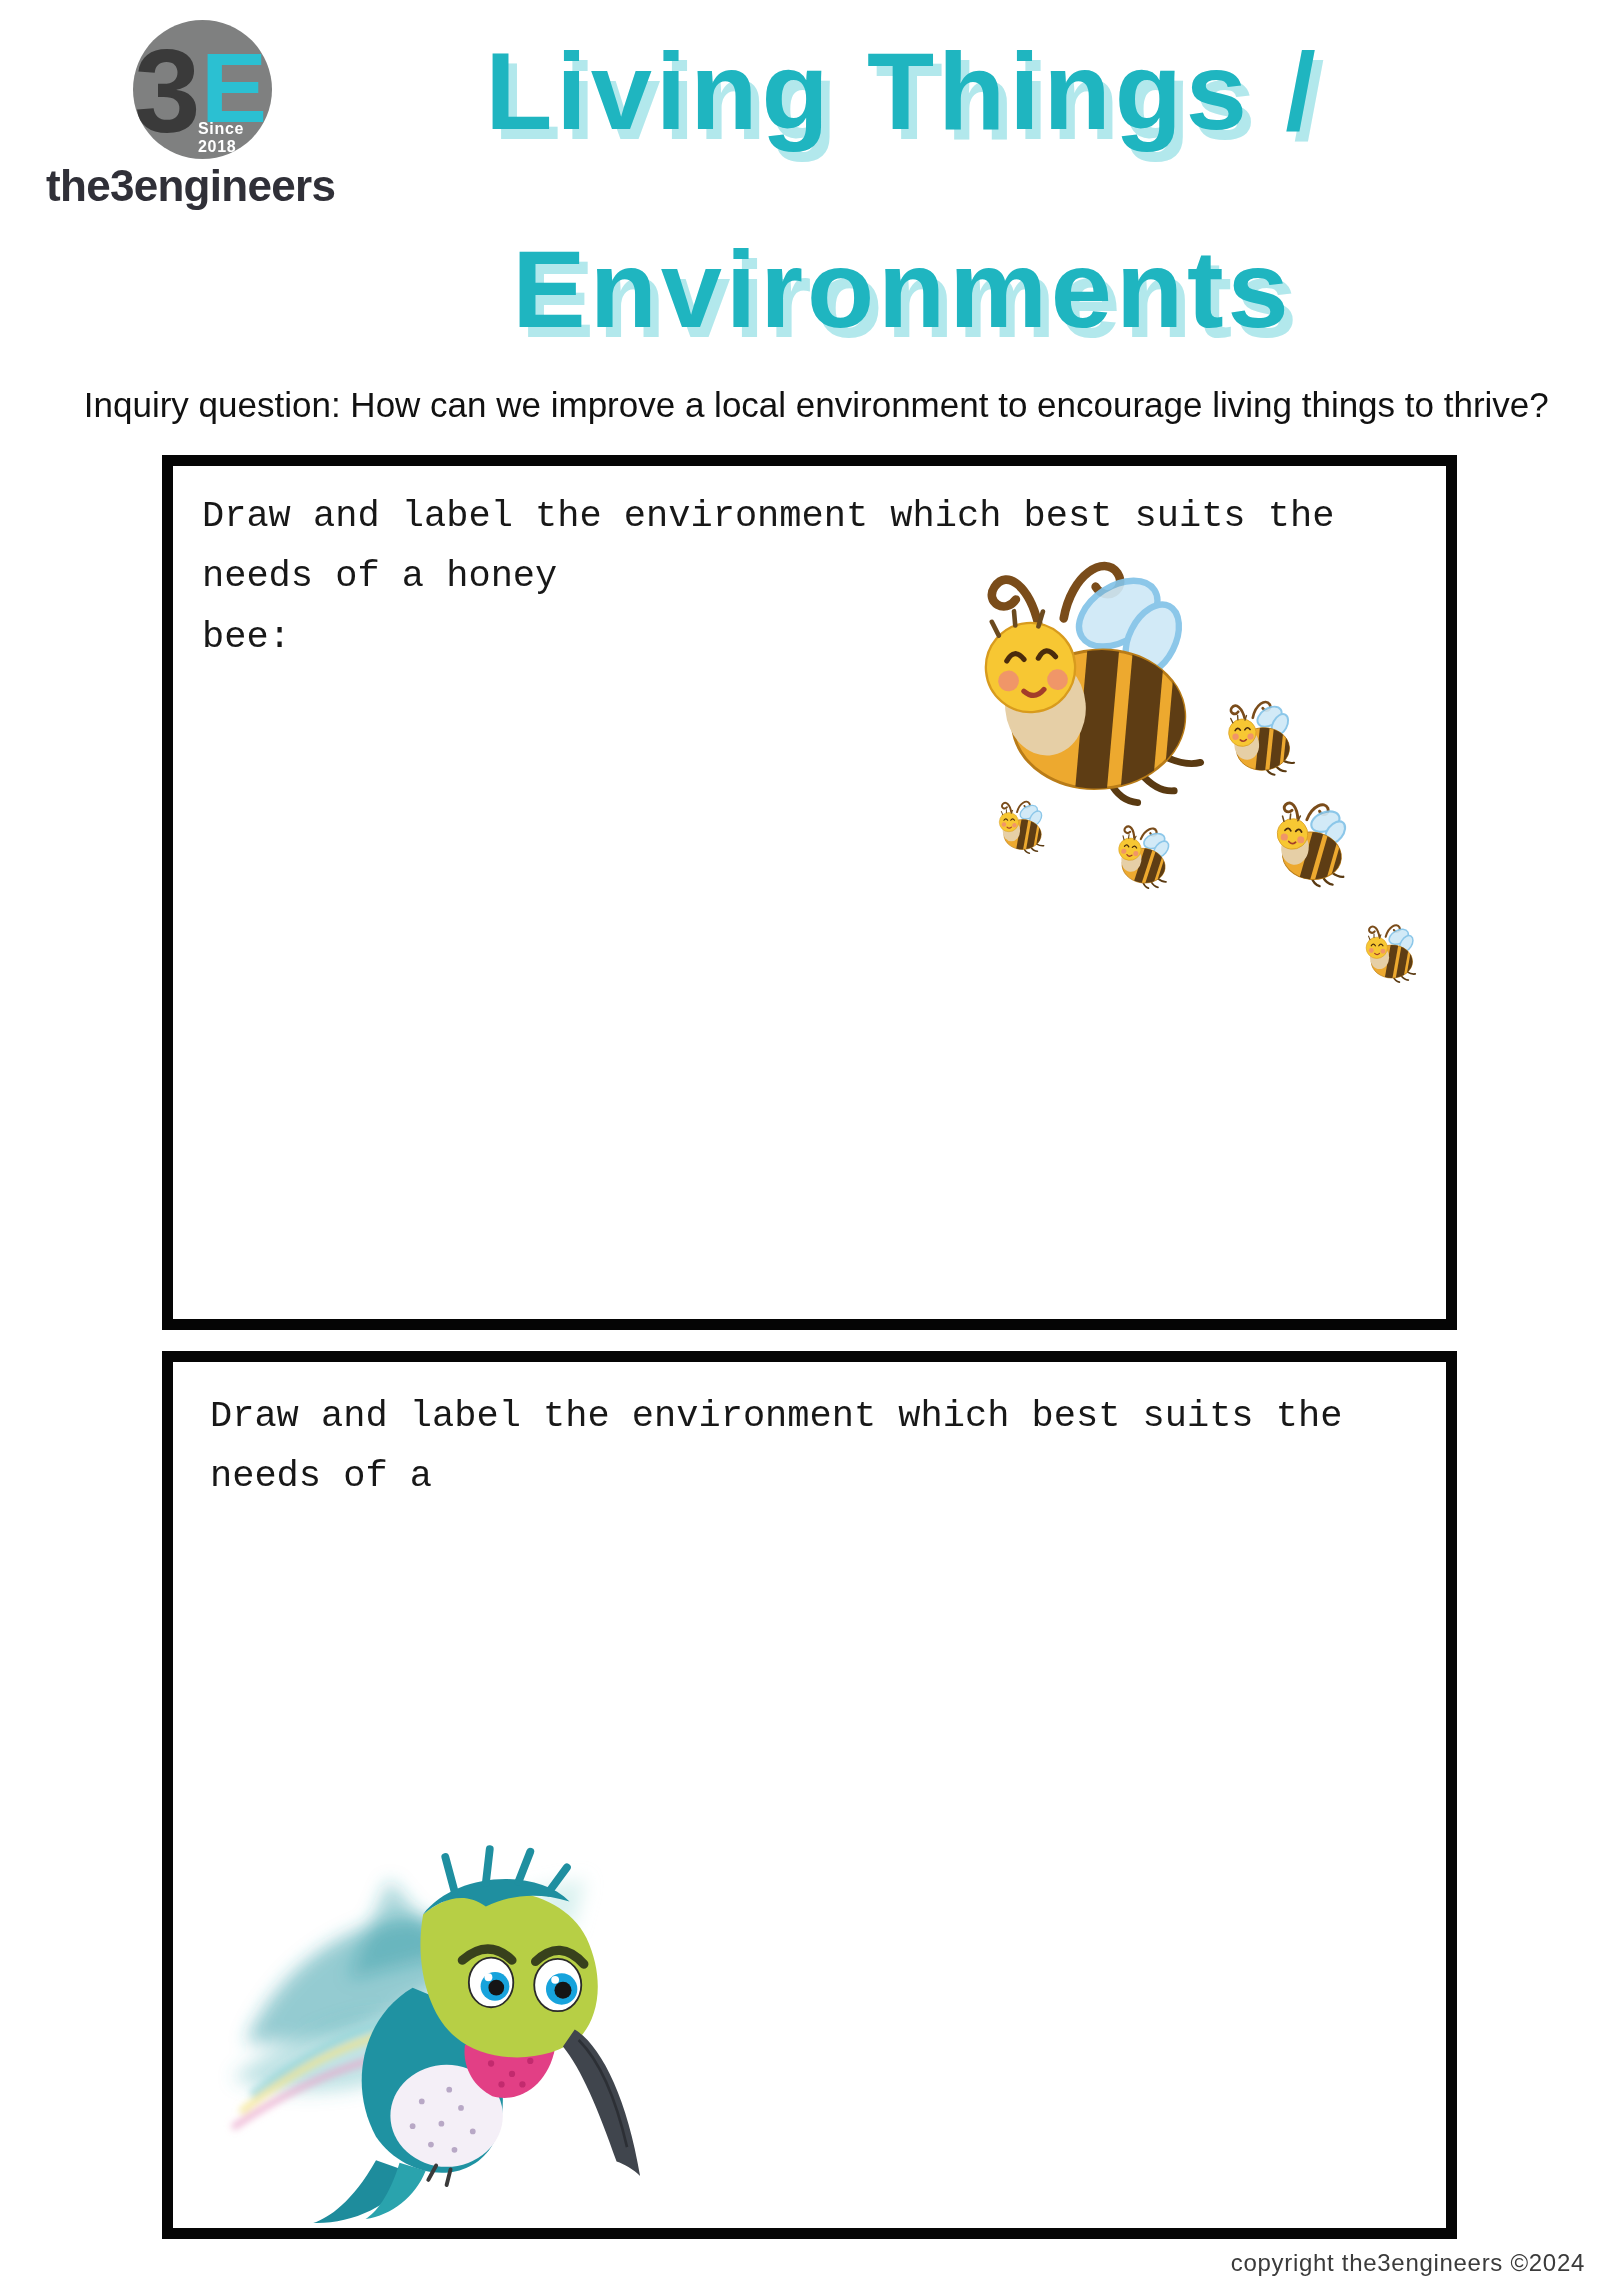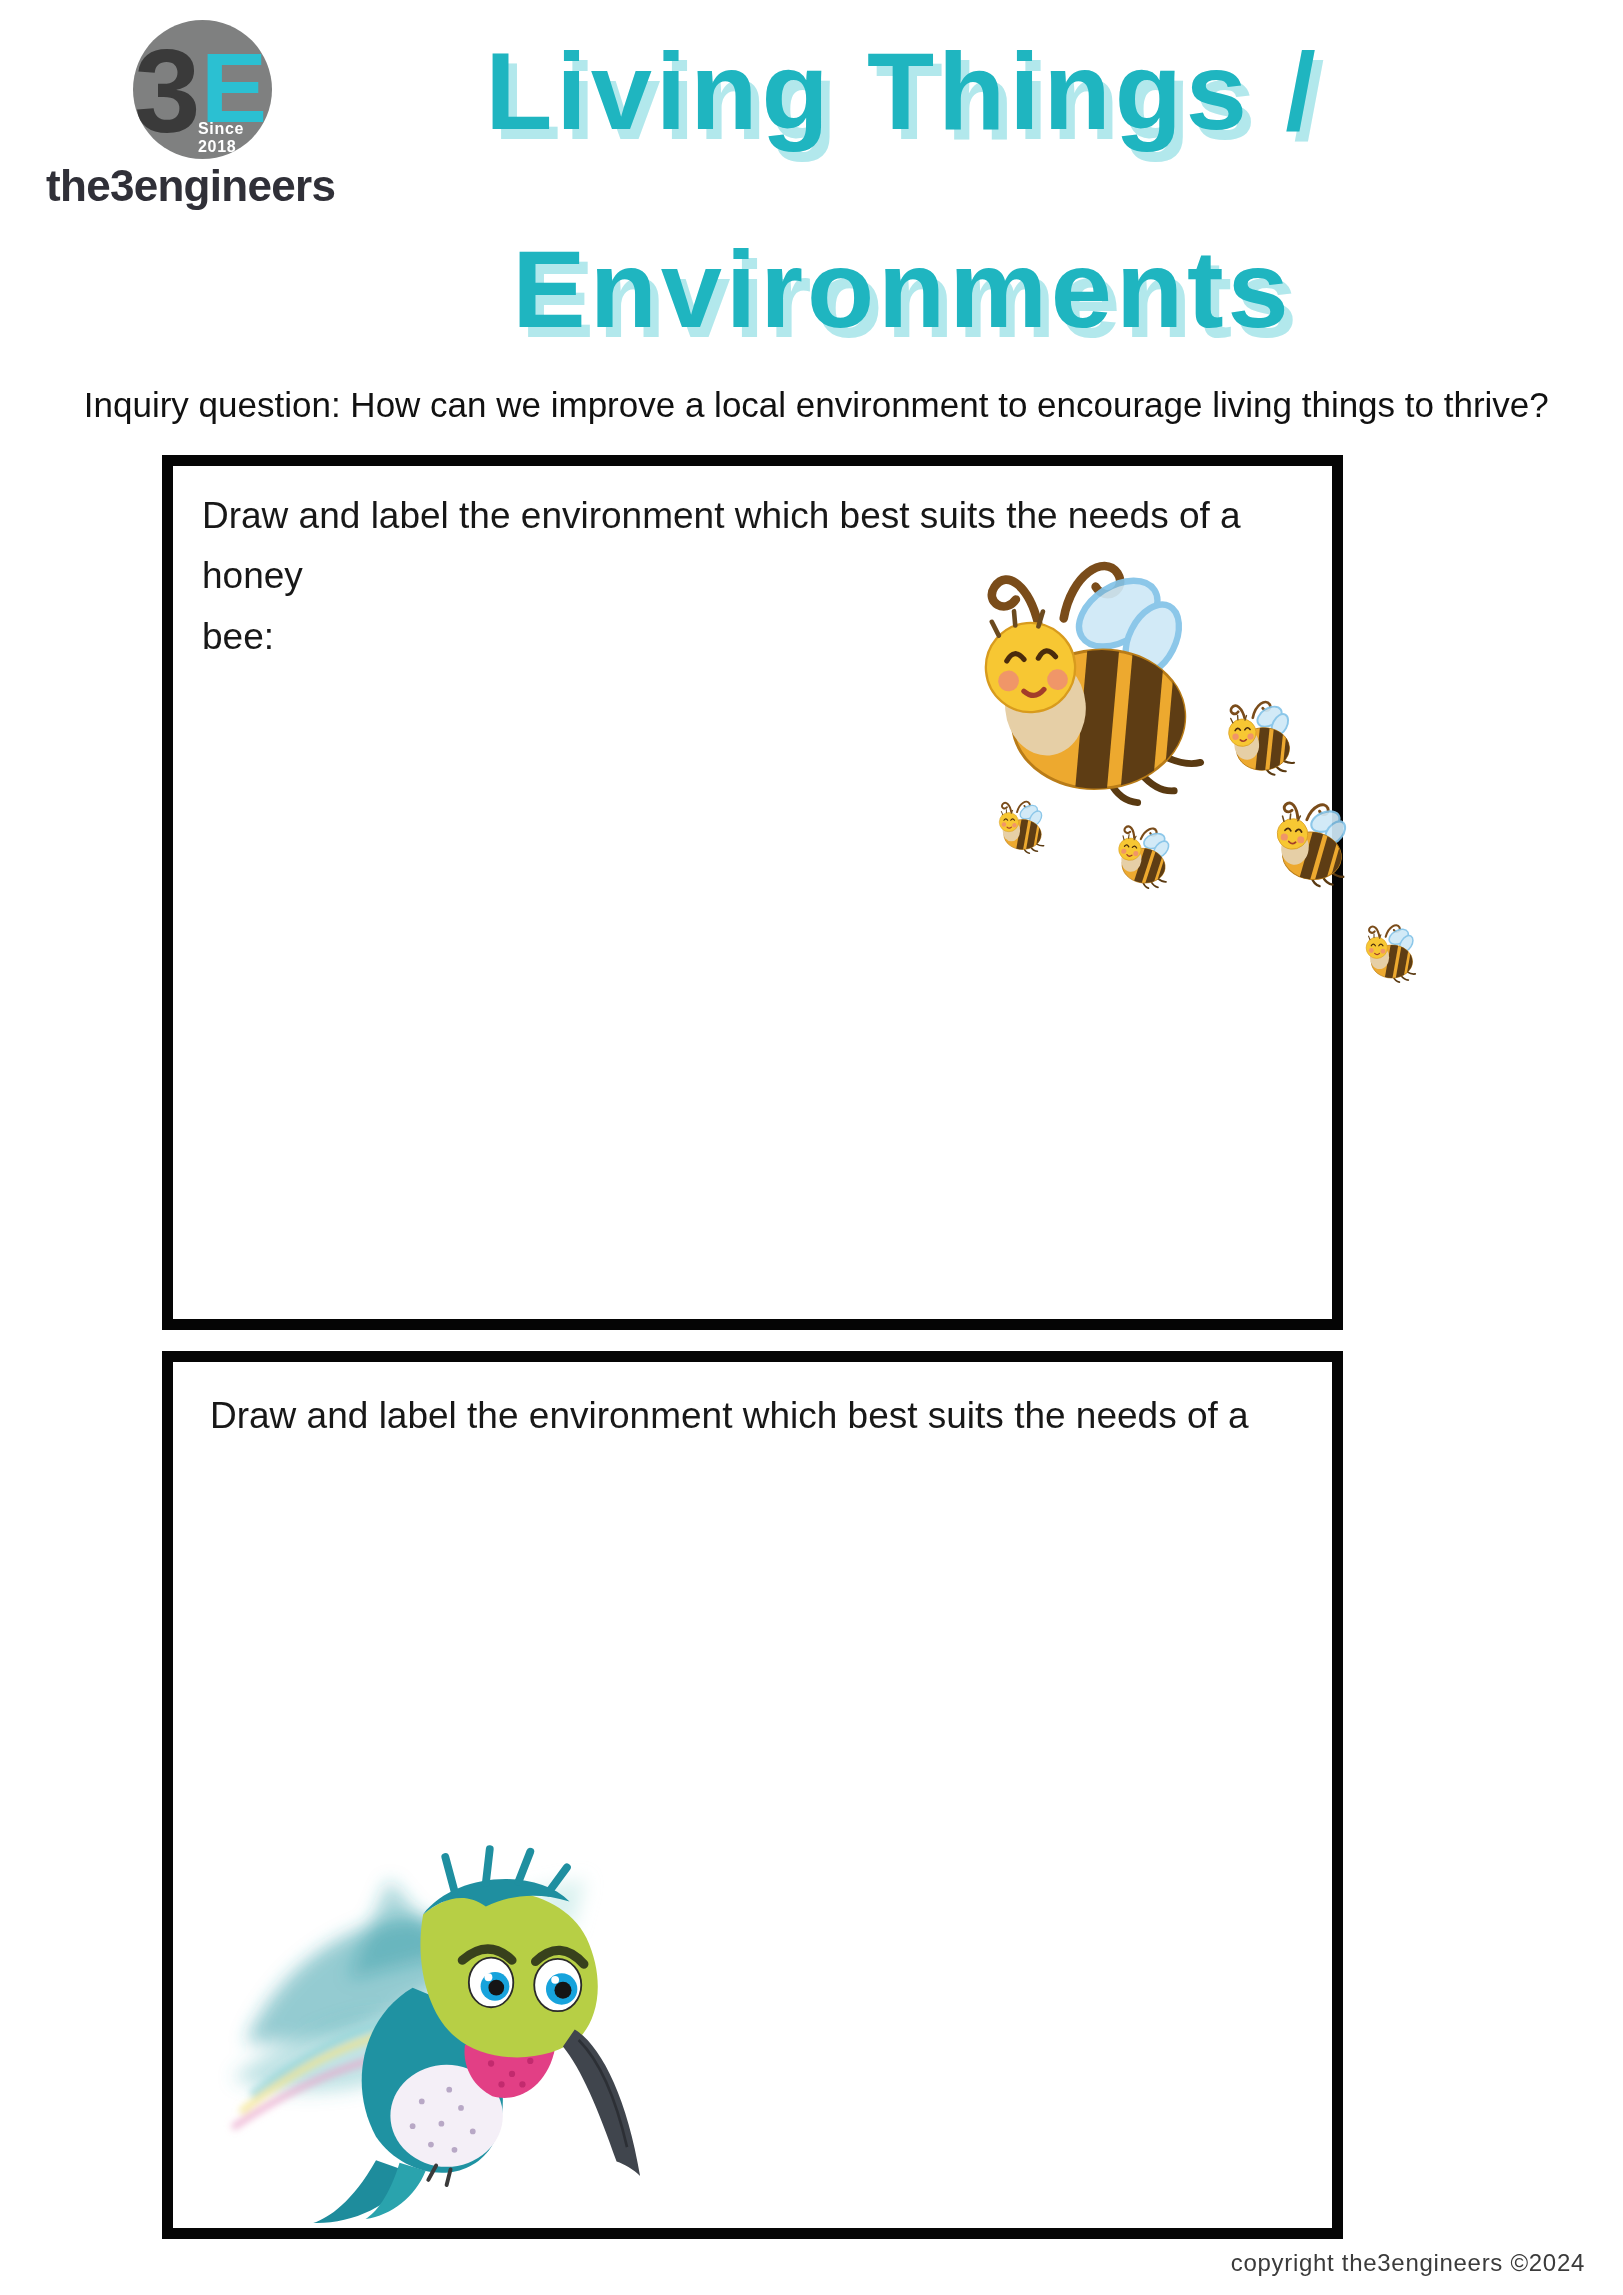--- a/index.html
+++ b/index.html
@@ -42,22 +42,22 @@
   }
   .title-line1{position:absolute;left:0;top:36px;width:100%;font-size:110px;line-height:1;}
   .title-line2{position:absolute;left:0;top:234px;width:100%;font-size:110px;line-height:1;}
   
   .inquiry{
     position:absolute;left:18.3px;top:385px;width:1596px;
     font-size:35px;white-space:nowrap;color:#111;text-align:center;
   }
   
   .draw-box{
-    position:absolute;left:162px;width:1181px;
-    border:11.8px solid #050505;box-sizing:border-box;background:#fff;
+    position:absolute;left:162px;width:1295px;
+    border:11.8px solid #050505;box-sizing:border-box;background:#fff;font-family:Liberation Mono, monospace;
   }
   .box1{top:455px;height:875px;}
   .box2{top:1351px;height:888px;}
   .prompt{
     position:absolute;left:29px;top:19.6px;right:26px;
     font-size:37px;line-height:1.64;color:#181818;
   }
   .box2 .prompt{left:37px;top:23.6px;}
   .illu{position:absolute;}
   .bees-svg{left:0;top:0;width:1275px;height:851px;}

